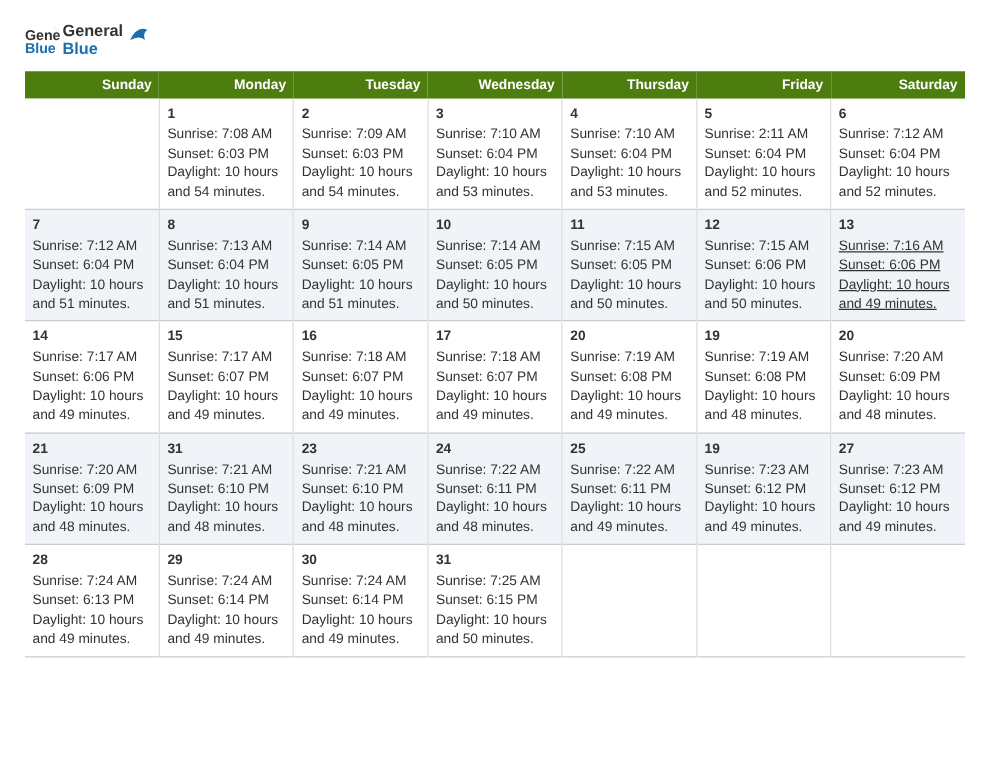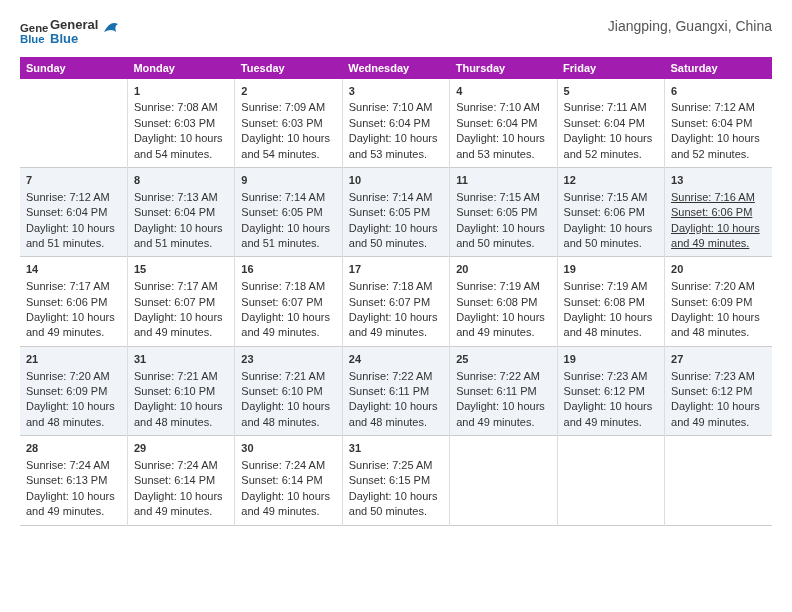--- a/index.html
+++ b/index.html
@@ -44,23 +44,23 @@
       font-size: 14px;
       color: #555;
     }
     table {
       width: 100%;
       border-collapse: collapse;
       table-layout: fixed;
       font-size: 9.5px;
     }
     thead tr th {
-      background: #a21caf;
+      background: #4d7c0f;
       color: #fff;
-      text-align: left;
+      text-align: right;
       padding: 5px 6px;
       font-size: 11px;
       font-weight: bold;
     }
     tbody tr {
       border-bottom: 1px solid #ccc;
     }
     tbody tr:nth-child(even) {
       background: #f0f4f8;
     }
@@ -101,21 +101,20 @@
       </svg>
       <div>
         <div style="font-size:13px;font-weight:bold;color:#333;line-height:1.1;">General</div>
         <div style="font-size:13px;font-weight:bold;color:#1a6faf;line-height:1.1;">Blue</div>
       </div>
       <svg width="18" height="18" viewBox="0 0 18 18" style="margin-left:2px;margin-top:-10px;">
         <path d="M2 14 Q8 2 16 6 Q12 8 14 14 Q10 10 2 14Z" fill="#1a6faf"></path>
       </svg>
     </div>
     <div class="title-area">
-      <div class="subtitle">Jiangping, Guangxi, China</div>
     </div>
   </div>
 
   <table>
     <thead>
       <tr id="thead-row">
           <th>Sunday</th>
           <th>Monday</th>
           <th>Tuesday</th>
           <th>Wednesday</th>
@@ -150,21 +149,21 @@
           </td>
           <td>
             <span class="day-num">4</span>
             <div class="cell-text" style="white-space: pre-line;">Sunrise: 7:10 AM
 Sunset: 6:04 PM
 Daylight: 10 hours
 and 53 minutes.</div>
           </td>
           <td>
             <span class="day-num">5</span>
-            <div class="cell-text" style="white-space: pre-line;">Sunrise: 7:11 AM
+            <div class="cell-text" style="white-space: pre-line;">Sunrise: 2:11 AM
 Sunset: 6:04 PM
 Daylight: 10 hours
 and 52 minutes.</div>
           </td>
           <td>
             <span class="day-num">6</span>
             <div class="cell-text" style="white-space: pre-line;">Sunrise: 7:12 AM
 Sunset: 6:04 PM
 Daylight: 10 hours
 and 52 minutes.</div>

